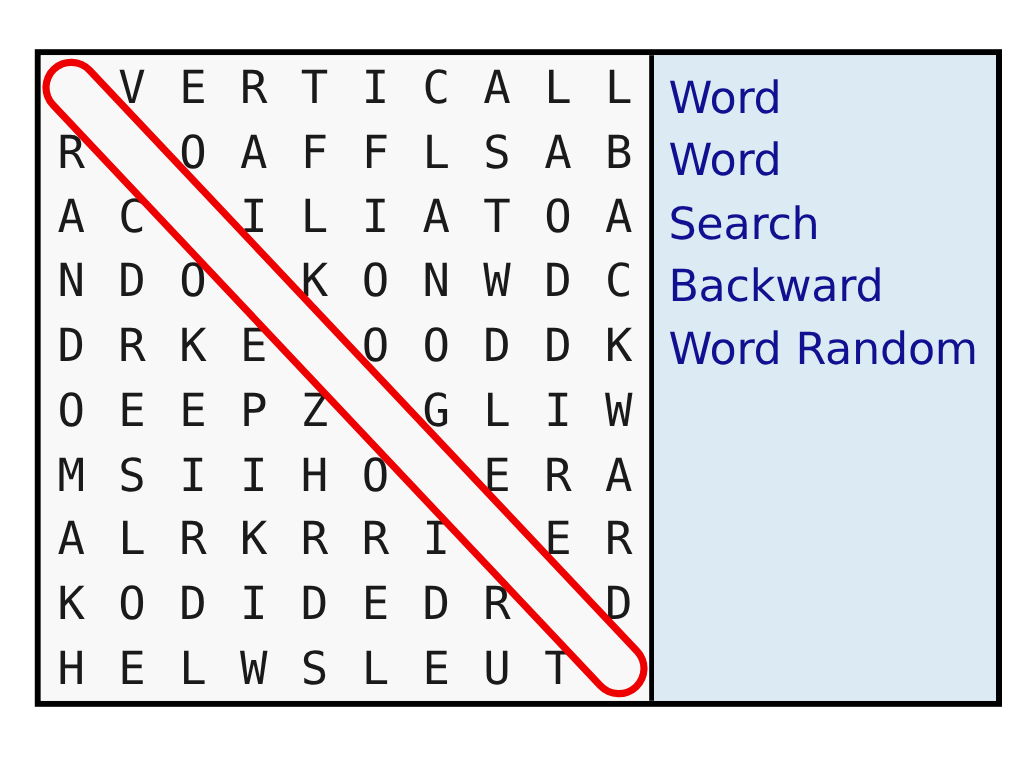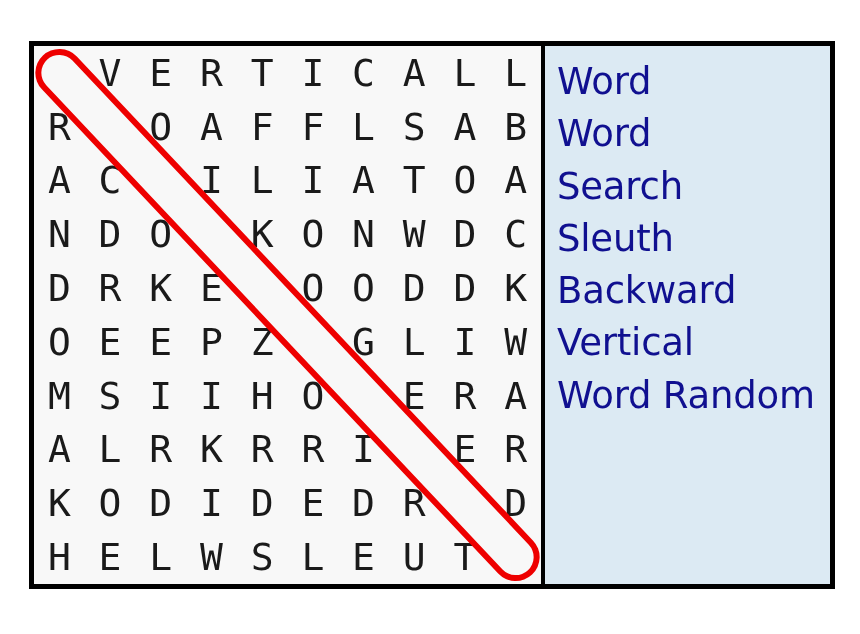--- a/index.html
+++ b/index.html
@@ -225,22 +225,20 @@
           </g>
       </svg>
 
     </div>
 
     <div id="wordlist-panel">
       <ul id="wordlist">
           <li class="word-item">Word</li>
           <li class="word-item">Word</li>
           <li class="word-item">Search</li>
-          <li class="word-item">Sleuth</li>
           <li class="word-item">Backward</li>
-          <li class="word-item">Vertical</li>
           <li class="word-item">Word Random</li>
         </ul>
     </div>
 
   </div>
 
 </div>
 
 </body></html>

